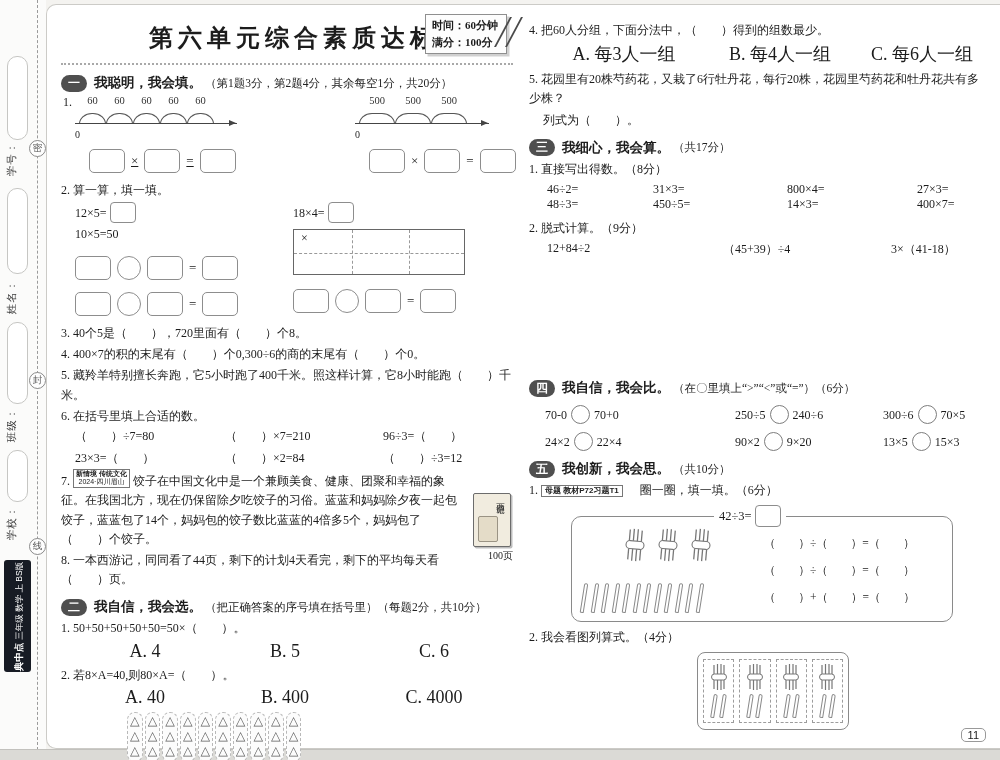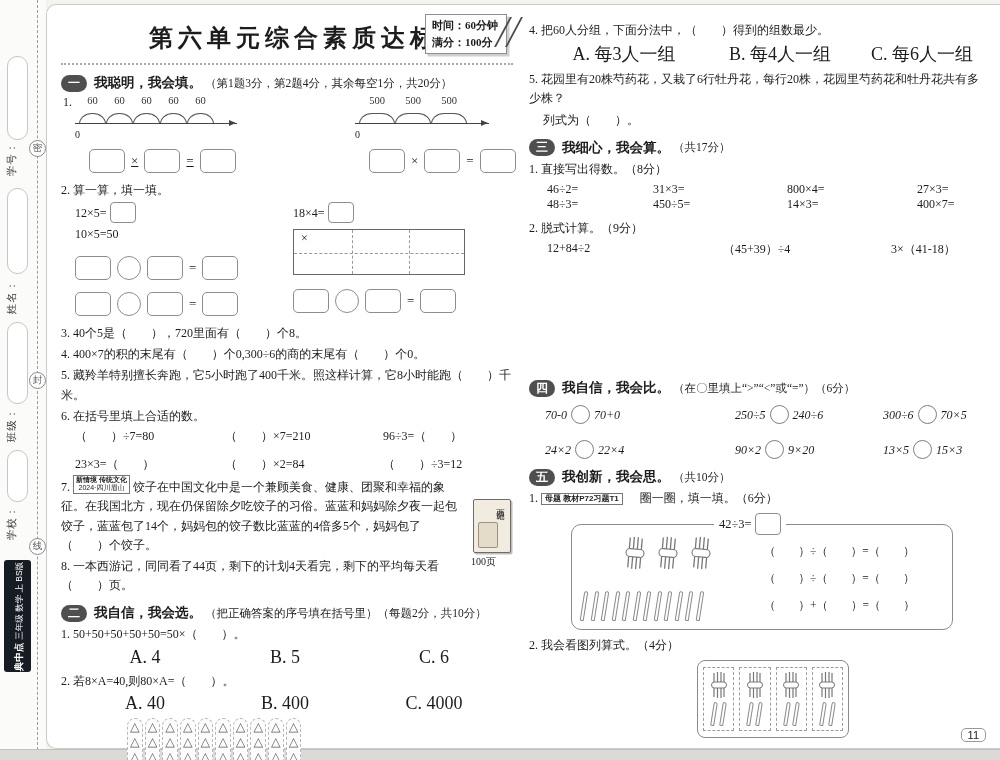--- a/index.html
+++ b/index.html
@@ -58,45 +58,45 @@
   .q2cols { display:flex; }
   .q2l { width:232px; padding-left:14px; }
   .q2r { width:210px; }
   .ln { font-size:12px; line-height:1.7; }
   .mgrid { position:relative; width:172px; height:46px; border:1px solid #666; margin-top:5px; background:#fff; }
   .mgrid .vd1 { position:absolute; top:0; bottom:0; left:58px; border-left:1px dashed #999; }
   .mgrid .vd2 { position:absolute; top:0; bottom:0; left:115px; border-left:1px dashed #999; }
   .mgrid .hd  { position:absolute; left:0; right:0; top:23px; border-top:1px dashed #999; }
   .mgrid .mx  { position:absolute; left:7px; top:1px; font-size:12px; }
   
-  .q6grid { display:grid; grid-template-columns:150px 158px auto; row-gap:11px; padding-left:14px; font-size:12px; margin-top:1px; }
+  .q6grid { display:grid; grid-template-columns:150px 158px auto; row-gap:5px; padding-left:14px; font-size:12px; margin-top:1px; }
   
   .badge2 { display:inline-block; border:1px solid #777; font-family:"Liberation Sans",sans-serif; font-size:7px; line-height:1.2; padding:0 2px; vertical-align:1px; text-align:center; color:#222; margin-right:3px; }
   .badge2 .b1 { font-weight:bold; }
   .badge3 { display:inline-block; border:1px solid #777; font-family:"Liberation Sans",sans-serif; font-size:8px; line-height:1.35; padding:0 3px; vertical-align:1.5px; font-weight:bold; margin-right:17px; color:#222; }
   
   .q78 { position:relative; padding-right:48px; }
-  .bookwrap { position:absolute; right:0; top:24px; width:42px; text-align:left; }
+  .bookwrap { position:absolute; right:0; top:24px; width:42px; text-align:right; }
   .book { width:38px; height:54px; margin:0 auto; border:1px solid #6c6c6c; border-radius:2px; background:#f1ecdf; box-shadow:1.5px 1.5px 0 #bdbdbd; position:relative; overflow:hidden; }
   .book .btitle { position:absolute; right:3px; top:3px; writing-mode:vertical-rl; font-size:8.5px; letter-spacing:1px; color:#333; }
   .book::after { content:""; position:absolute; left:4px; bottom:4px; width:18px; height:24px; border:1px solid #9a9384; border-radius:2px; background:#e4dcc8; }
   .bookcap { font-size:10px; margin-top:2px; }
   
   .opts { display:grid; padding-left:14px; font-size:18px; margin:2px 0 4px;text-align:center; }
   .optsL { grid-template-columns:140px 140px auto; }
   .optsR { grid-template-columns:162px 150px auto; }
   
   .trifig { margin:4px 0 2px 66px; }
   .trigrid { display:flex; gap:2px; }
   .tcol { border:1.4px dashed #b8b8b8; border-radius:11px; padding:1px 2px 2px; display:flex; flex-direction:column; align-items:center; line-height:15px; font-size:12.5px; color:#5c5c5c; background:#fcfcfc; }
   
   .calcgrid { display:grid; grid-template-columns:106px 134px 130px auto; row-gap:0; padding-left:18px; font-size:12px; margin-top:3px; }
   .offrow { display:grid; grid-template-columns:176px 168px auto; padding-left:18px; font-size:12px; margin-top:3px; }
   .spacer { height:112px; }
-  .cmpgrid { display:grid; grid-template-columns:190px 148px auto; row-gap:16px; padding-left:16px; margin:8px 0 4px; font-size:12px; align-items:center;font-style:italic; }
+  .cmpgrid { display:grid; grid-template-columns:190px 148px auto; row-gap:8px; padding-left:16px; margin:8px 0 4px; font-size:12px; align-items:center; }
   .cmpc { display:inline-block; width:19px; height:19px; border:1.2px solid #7d7d7d; border-radius:50%; vertical-align:-5px; margin:0 4px; background:#fff; }
   
   .box42 { position:relative; border:1.2px solid #8a8a8a; border-radius:10px; margin:16px 4px 6px 42px; width:382px; height:106px; }
   .eq42 { position:absolute; top:-12px; left:142px; background:#fff; padding:0 5px; font-size:12.5px; display:flex; align-items:center; }
   .b42 { display:inline-block; width:26px; height:22px; border:1.2px solid #8d8d8d; border-radius:4px; margin-left:3px; background:#fff; }
   .box42-inner { display:flex; height:100%; }
   .sticks42 { width:192px; position:relative; }
   .bundles { position:absolute; top:10px; left:52px; display:flex; gap:11px; }
   .bundle { transform:rotate(5deg); }
   .loose { position:absolute; left:10px; bottom:8px; display:flex; gap:6.5px; }

